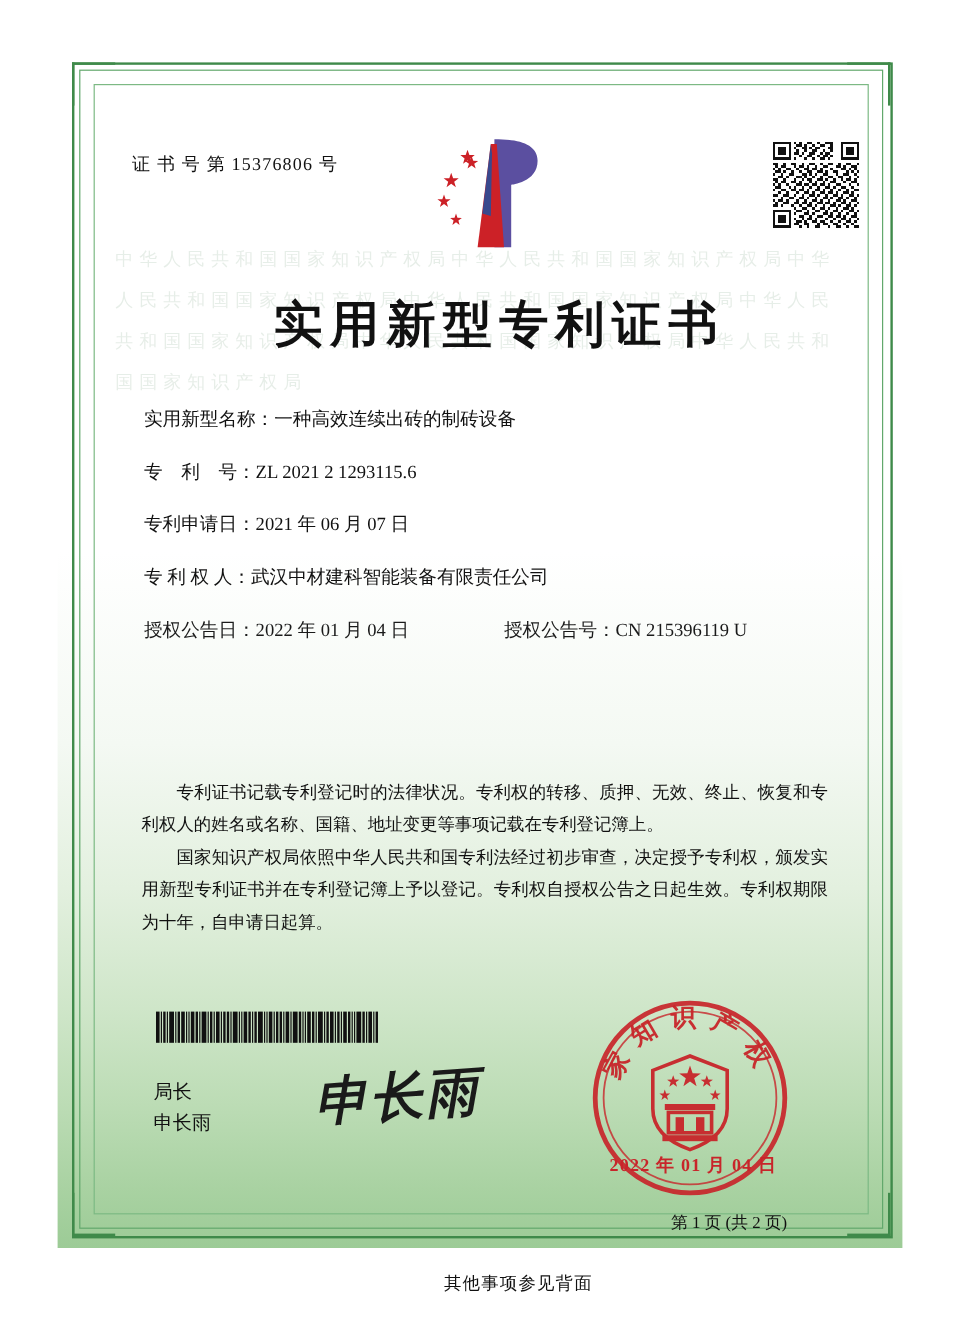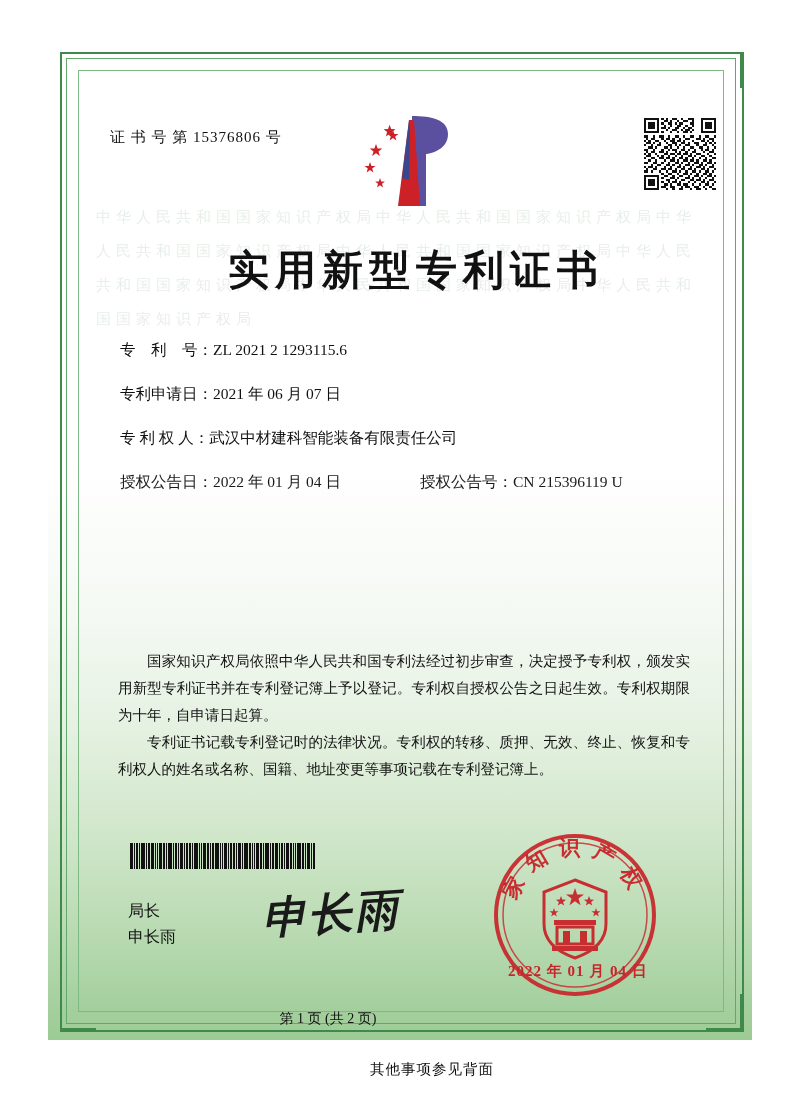--- a/index.html
+++ b/index.html
@@ -201,21 +201,21 @@
     font-size: 15px;
     color: #c8252a;
     letter-spacing: 1px;
     font-weight: bold;
   }
 
   .page-no {
     position: absolute;
     left: 0; top: 1010px;
     width: 656px;
-    text-align: center;
+    text-align: right;
     font-size: 14px;
     color: #111;
   }
   .footer-note {
     position: absolute;
     left: 0; top: 1060px;
     width: 800px;
     text-align: center;
     font-size: 14.5px;
     color: #111;
@@ -553,41 +553,44 @@
           <rect x="28" y="32" width="1" height="1"></rect>
           <rect x="31" y="32" width="2" height="1"></rect>
       </g>
     </svg>
   </div>
 
   <div class="title">实用新型专利证书</div>
 
   <div class="fields">
     <div class="field">
+      <span class="lbl">实用新型名称：</span><span class="val">一种高效连续出砖的制砖设备</span>
+    </div>
+    <div class="field">
       <span class="lbl">专　利　号：</span><span class="val">ZL 2021 2 1293115.6</span>
     </div>
     <div class="field">
       <span class="lbl">专利申请日：</span><span class="val">2021 年 06 月 07 日</span>
     </div>
     <div class="field">
       <span class="lbl">专 利 权 人：</span><span class="val">武汉中材建科智能装备有限责任公司</span>
     </div>
     <div class="row-two">
       <div class="left">
         <span class="lbl">授权公告日：</span><span class="val">2022 年 01 月 04 日</span>
       </div>
       <div>
         <span class="lbl">授权公告号：</span><span class="val">CN 215396119 U</span>
       </div>
     </div>
   </div>
 
   <div class="body-text">
+    <p>专利证书记载专利登记时的法律状况。专利权的转移、质押、无效、终止、恢复和专利权人的姓名或名称、国籍、地址变更等事项记载在专利登记簿上。</p>
     <p>国家知识产权局依照中华人民共和国专利法经过初步审查，决定授予专利权，颁发实用新型专利证书并在专利登记簿上予以登记。专利权自授权公告之日起生效。专利权期限为十年，自申请日起算。</p>
-    <p>专利证书记载专利登记时的法律状况。专利权的转移、质押、无效、终止、恢复和专利权人的姓名或名称、国籍、地址变更等事项记载在专利登记簿上。</p>
   </div>
 
   <div class="barcode">
     <i style="width:3px"></i><i style="width:1px"></i><i style="width:2px"></i><i style="width:1px"></i><i style="width:4px"></i><i style="width:1px"></i><i style="width:2px"></i><i style="width:3px"></i><i style="width:1px"></i><i style="width:1px"></i><i style="width:3px"></i><i style="width:2px"></i><i style="width:1px"></i><i style="width:4px"></i><i style="width:1px"></i><i style="width:2px"></i><i style="width:1px"></i><i style="width:3px"></i><i style="width:1px"></i><i style="width:2px"></i><i style="width:2px"></i><i style="width:1px"></i><i style="width:4px"></i><i style="width:1px"></i><i style="width:1px"></i><i style="width:3px"></i><i style="width:2px"></i><i style="width:1px"></i><i style="width:2px"></i><i style="width:4px"></i><i style="width:1px"></i><i style="width:1px"></i><i style="width:3px"></i><i style="width:1px"></i><i style="width:2px"></i><i style="width:2px"></i><i style="width:1px"></i><i style="width:3px"></i><i style="width:1px"></i><i style="width:4px"></i><i style="width:2px"></i><i style="width:1px"></i><i style="width:1px"></i><i style="width:3px"></i><i style="width:2px"></i><i style="width:1px"></i><i style="width:4px"></i><i style="width:1px"></i><i style="width:2px"></i><i style="width:3px"></i><i style="width:1px"></i><i style="width:2px"></i><i style="width:1px"></i><i style="width:3px"></i><i style="width:2px"></i><i style="width:1px"></i><i style="width:1px"></i><i style="width:4px"></i><i style="width:2px"></i><i style="width:1px"></i><i style="width:3px"></i><i style="width:1px"></i><i style="width:2px"></i>
   </div>
 
   <div class="sig-label">
     <div>局长</div>
     <div>申长雨</div>
   </div>

